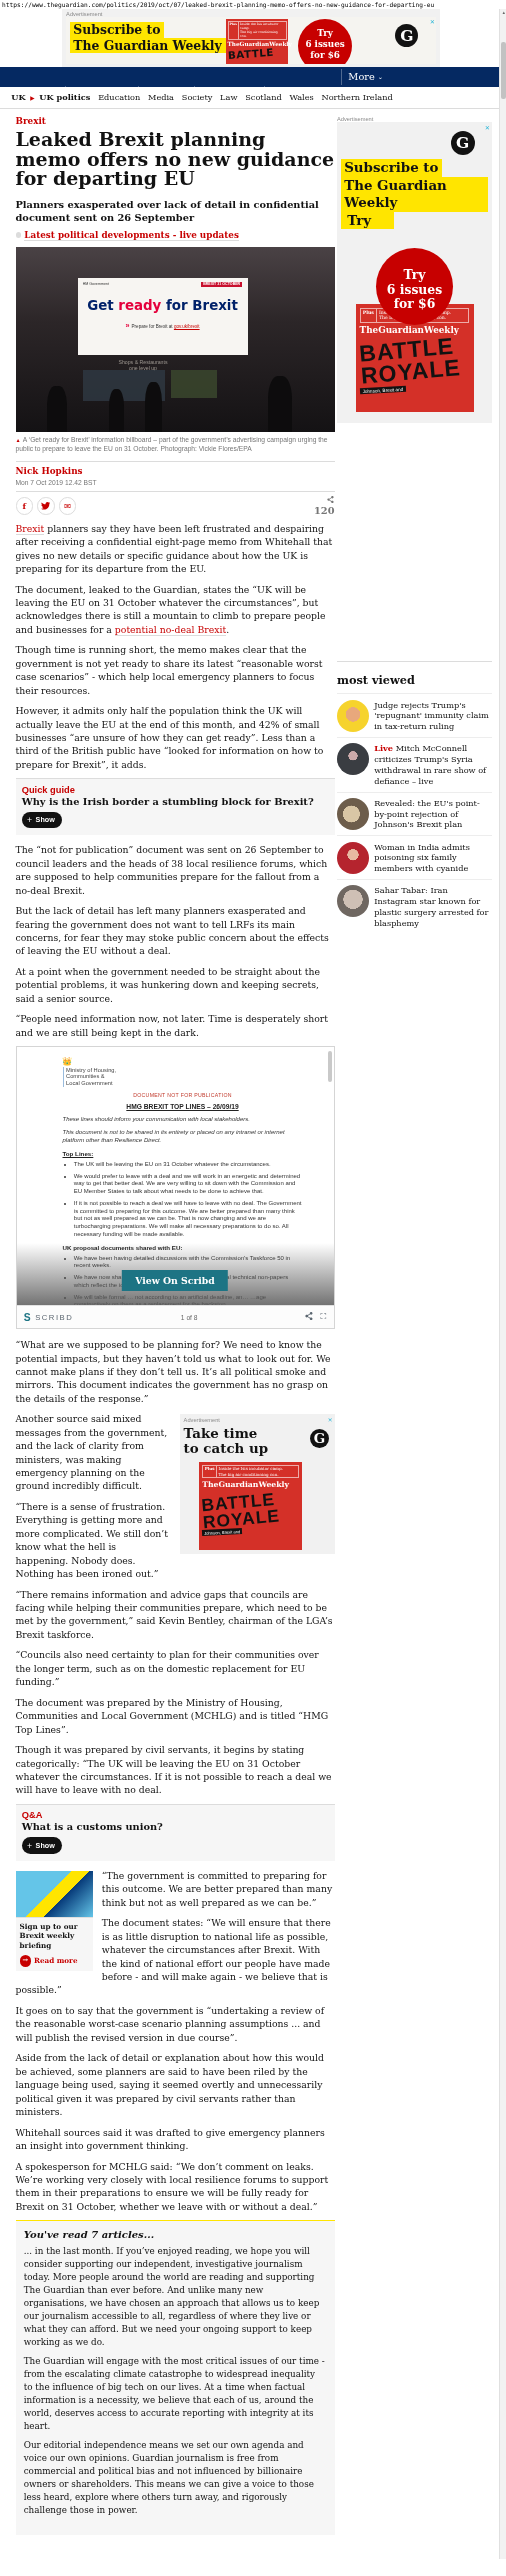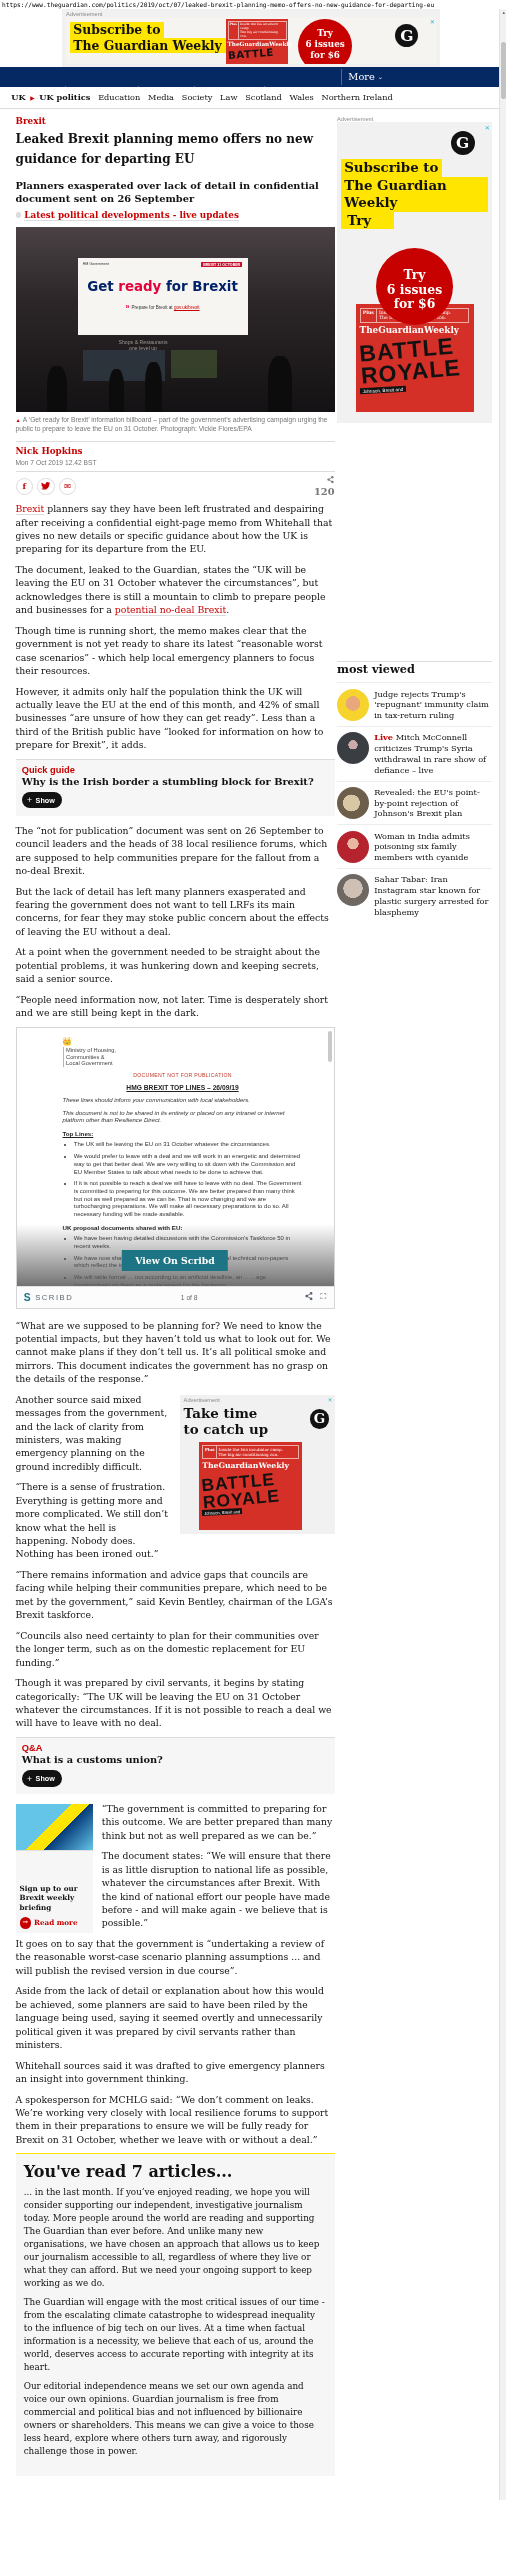--- a/index.html
+++ b/index.html
@@ -38,21 +38,21 @@
   .subnav { background:#fff; border-bottom:0.5px solid #dcdcdc; padding:5.2px 0 6.2px 11.3px; font-family:"DejaVu Serif",serif; font-size:8.2px; }
   .subnav .root { font-weight:bold; }
   .subnav .tri { color:#c70000; font-size:5.7px; padding:0 2.1px; }
   .subnav .active { font-weight:bold; margin-right:5.2px; }
   .subnav .sitem { margin-right:5.2px; color:#121212; }
 
   
   .article-wrap { position:relative; padding:7.2px 0 15.5px 15.5px; }
   .main-col { width:319px; }
   .kicker { color:#c70000; font-family:"DejaVu Serif",serif; font-weight:bold; font-size:8.8px; margin-bottom:4.1px; }
-  h1.headline { font-family:"DejaVu Serif",serif; font-weight:bold; font-size:12px; line-height:19.6px; margin-bottom:9.3px; }
+  h1.headline { font-family:"DejaVu Serif",serif; font-weight:bold; font-size:19px; line-height:19.6px; margin-bottom:9.3px; }
   .standfirst { font-family:"DejaVu Serif",serif; font-weight:bold; font-size:9.8px; line-height:13px; margin-bottom:5.2px; }
   .related { font-family:"DejaVu Serif",serif; font-weight:bold; font-size:8.8px; color:#c70000; margin-bottom:7.2px; }
   .bullet { display:inline-block; width:5.7px; height:5.7px; background:#dcdcdc; border-radius:50%; margin-right:3.1px; }
   .related a { color:#c70000; text-decoration:none; border-bottom:0.5px solid #dcdcdc;margin-top:8px; }
 
   .hero { width:319px; height:185px; background:linear-gradient(180deg,#4a4245 0%,#2c2628 40%,#141214 100%); position:relative; overflow:hidden; }
   .billboard { position:absolute; left:62px; top:31px; width:170px; height:77px; background:#f7f5f2; padding:4.1px 5.2px; }
   .bb-top { display:flex; justify-content:space-between; font-size:3.6px; color:#333; }
   .bb-badge { background:#c8102e; color:#fff; padding:0.5px 2.1px; font-weight:bold; }
   .bb-head { font-family:"DejaVu Sans",sans-serif; font-weight:bold; font-size:13.4px; text-align:center; margin-top:11.3px; color:#012169; }
@@ -117,47 +117,47 @@
   .ia-cover .plusrow b { padding:0.5px 1.5px; border-right:0.5px solid rgba(255,255,255,.6); }
   .ia-cover .plusrow div { padding:0.5px 1.5px; line-height:5.2px; }
   .ia-cover .mast { font-family:"DejaVu Serif",serif; font-weight:bold; font-size:7.7px; margin-top:2.1px; }
   .ia-cover .battle { font-weight:bold; font-size:17.5px; line-height:16.5px; color:#121212; transform:rotate(-5deg); margin-top:3.1px; letter-spacing:1px; }
   .ia-cover .strap { background:#121212; font-size:4.1px; display:inline-block; padding:0.5px 2.1px; margin-top:3.1px; transform:rotate(-3deg); }
 
   
   .signup-card { float:left; width:77px; background:#f6f6f6; margin:2.1px 9.3px 4.1px 0; }
   .signup-img { height:47px; background:linear-gradient(135deg,#64c5e8 0%,#64c5e8 45%,#ffe500 45%, #ffe500 60%, #073b7a 60%, #64c5e8 100%); border-bottom:0.5px solid #e0e0e0; }
   .signup-body { padding:4.1px; }
-  .signup-title { font-family:"DejaVu Serif",serif; font-weight:bold; font-size:7.2px; line-height:9.3px; margin-bottom:5.2px;margin-top:29px; }
+  .signup-title { font-family:"DejaVu Serif",serif; font-weight:bold; font-size:7.2px; line-height:9.3px; margin-bottom:5.2px; }
   .readmore { font-family:"DejaVu Serif",serif; font-weight:bold; color:#c70000; font-size:7.2px; display:flex; align-items:center; gap:3.1px; }
   .rm-circ { width:11.3px; height:11.3px; border-radius:50%; background:#c70000; color:#fff; text-align:center; line-height:11.3px; font-size:6.7px; }
 
   
   .support-box { background:#f6f6f6; border-top:1px solid #ffe500; padding:7.2px 8.2px 11.3px; margin:4.1px 0 9.3px; }
-  .support-box h2 { font-family:"DejaVu Serif",serif; font-size:16px; margin-bottom:5.2px; }
+  .support-box h2 { font-family:"DejaVu Serif",serif; font-size:10px; margin-bottom:5.2px;font-style:italic; }
   .support-box p { font-family:"DejaVu Serif",serif; font-size:8.8px; line-height:13px; margin-bottom:6.2px; }
 
   
   .rail { position:absolute; left:337px; top:7.2px; width:155px; }
   .rail-ad { background:#f1f1f1; height:301px; position:relative; padding:3.1px 4.1px; }
   .rail-ad .g-logo2 { position:absolute; right:17.5px; top:9.3px; width:24px; height:24px; border-radius:50%; background:#121212; color:#fff; font-family:"DejaVu Serif",serif; font-weight:bold; font-size:15.5px; text-align:center; line-height:24px; }
   .rail-ad .yh { font-family:"DejaVu Serif",serif; font-weight:bold; font-size:13.4px; line-height:17.5px; margin-top:34px; }
   .rail-ad .yh span { background:#ffe500; padding:0 3.1px; display:inline-block; }
   .rail-roundel { width:77px; height:77px; border-radius:50%; background:#c70000; color:#fff; font-family:"DejaVu Serif",serif; font-weight:bold; font-size:12.4px; line-height:14.4px; text-align:center; padding-top:20.6px; margin:18.5px auto 0; position:relative; z-index:2; }
   .rail-cover { width:118px; margin:-20.6px auto 0; background:#d43028; color:#fff; padding:4.1px; height:108px; overflow:hidden; position:relative; z-index:1; }
   .rail-cover .plusrow { border:0.5px solid rgba(255,255,255,.6); display:flex; font-family:"DejaVu Serif",serif; font-size:4.6px; }
   .rail-cover .plusrow b { padding:0.5px 2.1px; border-right:0.5px solid rgba(255,255,255,.6); }
   .rail-cover .plusrow div { padding:0.5px 2.1px; line-height:5.7px; }
   .rail-cover .mast { font-family:"DejaVu Serif",serif; font-weight:bold; font-size:8.8px; margin-top:2.6px; }
   .rail-cover .battle { font-weight:bold; font-size:23px; line-height:21.6px; color:#121212; transform:rotate(-5deg); letter-spacing:1px; margin-top:4.1px; }
   .rail-cover .strap { background:#121212; font-size:4.6px; display:inline-block; padding:0.5px 2.6px; transform:rotate(-3deg); margin-top:4.1px; }
   .rail-close { position:absolute; right:2.1px; top:2.1px; color:#29b6d8; font-weight:bold; font-size:6.2px; }
 
   .most-viewed { margin-top:238px; }
-  .mv-h { font-family:"DejaVu Serif",serif; font-weight:bold; font-size:11.3px; border-top:0.5px solid #dcdcdc; padding-top:0; margin-bottom:6.2px; }
+  .mv-h { font-family:"DejaVu Serif",serif; font-weight:bold; font-size:11.3px; border-top:0.5px solid #dcdcdc; padding-top:11px; margin-bottom:6.2px; }
   .mv-item { display:flex; gap:5.2px; padding:5.2px 0; border-top:0.5px solid #ededed; }
   .mv-item:first-of-type { border-top:none; padding-top:0; }
   .mv-thumb { width:32px; height:32px; border-radius:50%; flex:0 0 32px; }
   .mv-title { font-family:"DejaVu Serif",serif; font-size:8.2px; line-height:10.8px; }
   .mv-live { color:#c70000; font-weight:bold; }
   .t1 { background:radial-gradient(circle at 50% 45%, #e8a87c 0 30%, #f6d32d 31% 100%); }
   .t2 { background:radial-gradient(circle at 45% 50%, #d9c6a5 0 35%, #6d5d4b 36% 100%); }
   .t3 { background:radial-gradient(circle at 50% 40%, #caa 0 18%, #3a3d42 19% 100%); }
   .t4 { background:radial-gradient(circle at 50% 40%, #e7b9a2 0 22%, #b5242e 23% 100%); }
   .t5 { background:radial-gradient(circle at 50% 45%, #cfc0b5 0 40%, #6f6761 41% 100%); }
@@ -401,20 +401,21 @@
             <div class="battle"><span>BATTLE</span><br><span>ROYALE</span></div>
             <div class="strap">Johnson, Brexit and</div>
           </div>
         </div>
         <p>Another source said mixed messages from the government, and the lack of clarity from ministers, was making emergency planning on the ground incredibly difficult.</p>
         <p>“There is a sense of frustration. Everything is getting more and more complicated. We still don’t know what the hell is happening. Nobody does. Nothing has been ironed out.”</p>
       </div>
 
       <p>“There remains information and advice gaps that councils are facing while helping their communities prepare, which need to be met by the government,” said Kevin Bentley, chairman of the LGA’s Brexit taskforce.</p>
       <p>“Councils also need certainty to plan for their communities over the longer term, such as on the domestic replacement for EU funding.”</p>
+      <p>The document was prepared by the Ministry of Housing, Communities and Local Government (MCHLG) and is titled “HMG Top Lines”.</p>
       <p>Though it was prepared by civil servants, it begins by stating categorically: “The UK will be leaving the EU on 31 October whatever the circumstances. If it is not possible to reach a deal we will have to leave with no deal.</p>
 
       <div class="guide-box">
         <div class="guide-label">Q&amp;A</div>
         <div class="guide-title">What is a customs union?</div>
         <div class="show-pill">
             <span class="plus">+</span>
             <span>Show</span>
           </div>
       </div>

